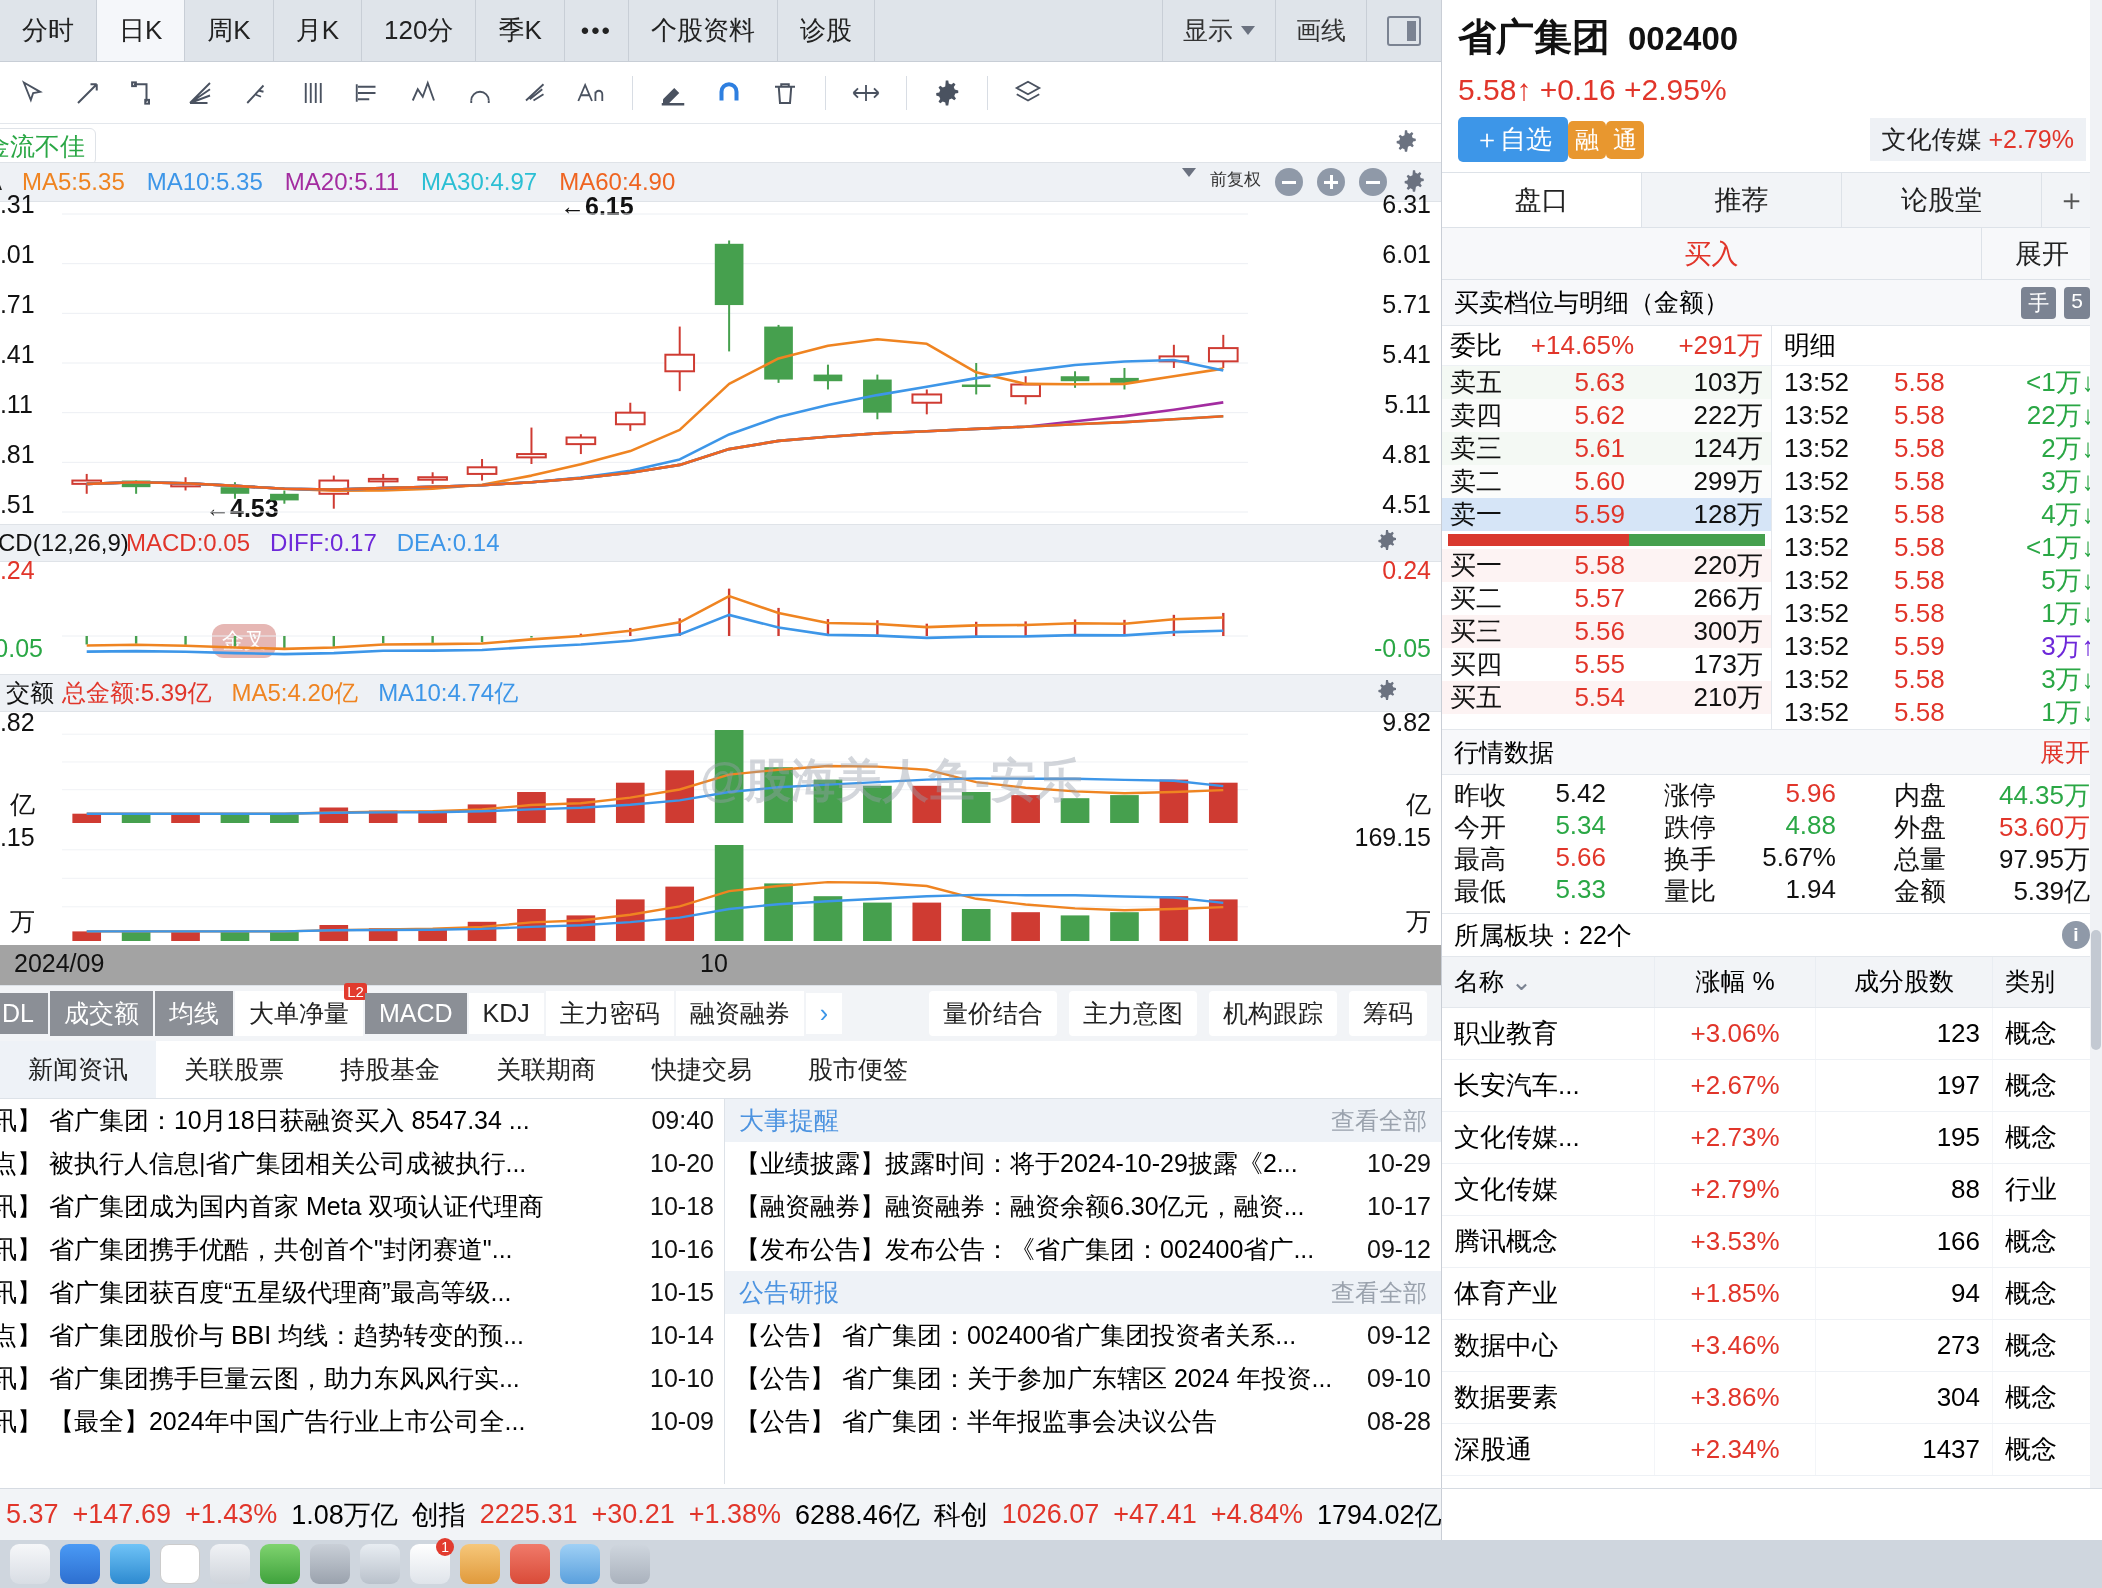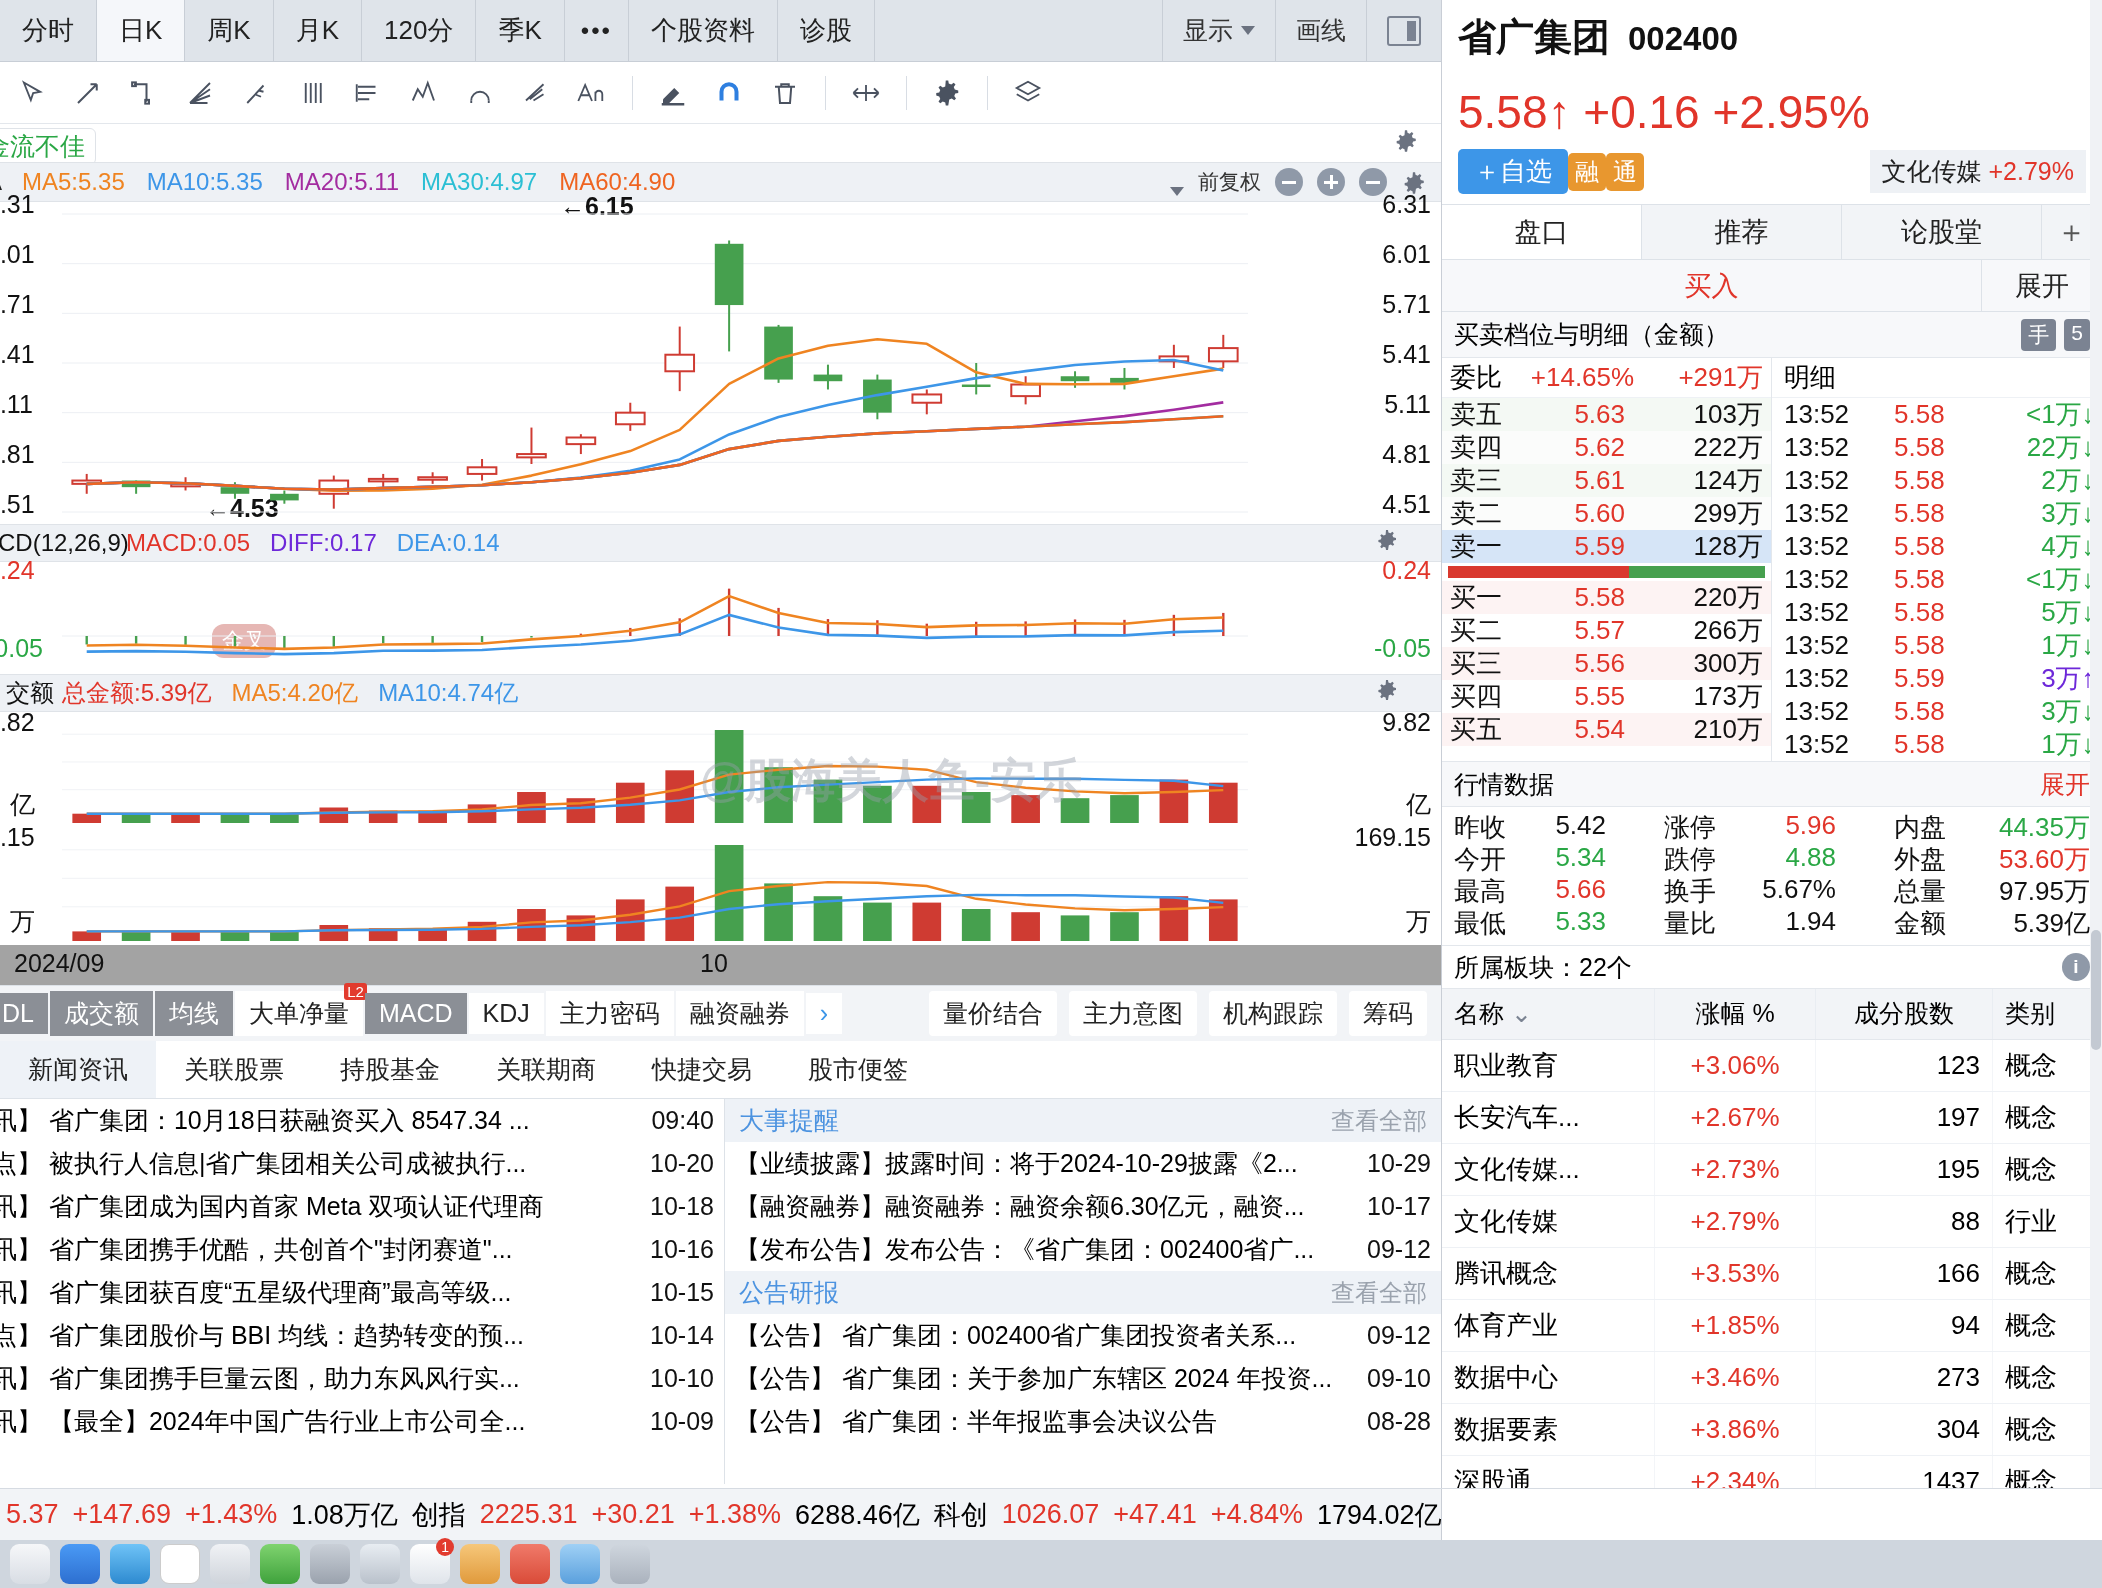--- a/index.html
+++ b/index.html
@@ -35,21 +35,21 @@
   .chiprow { height:38px; background:#fff; display:flex; align-items:center; position:relative;}
   .chip { position:absolute; left:-26px; top:4px; border:1px solid #dfe3e8; border-radius:6px;
           background:#fff; color:#2aa745; font-size:25px; padding:1px 10px; }
   .gearright { position:absolute; right:22px; top:4px; }
 
   
   .malegend { height:40px; background:#eef1f5; border-top:1px solid #dfe3e8; border-bottom:1px solid #dfe3e8;
               display:flex; align-items:center; font-size:24px; position:relative;}
   .malegend .pre { position:absolute; left:-14px; color:#222;}
   .ma { margin-right:22px; white-space:nowrap;}
-  .maright { position:absolute; right:14px; display:flex; align-items:flex-end; gap:14px; font-size:21px; color:#333;}
+  .maright { position:absolute; right:14px; display:flex; align-items:flex-start; gap:14px; font-size:17px; color:#333;}
   .circbtn { width:28px;height:28px;border-radius:50%;background:#8f99a8;position:relative;display:inline-block;}
   .circbtn:before{content:"";position:absolute;left:7px;right:7px;top:12.5px;height:3px;background:#fff;}
   .circbtn.plus:after{content:"";position:absolute;top:7px;bottom:7px;left:12.5px;width:3px;background:#fff;}
   .gear { width:26px;height:26px;display:inline-block;}
 
   
   .chartwrap{ position:relative; background:#fff; }
   .axislabel { position:absolute; font-size:25px; color:#111; }
   .axis-l { left:-14px; } .axis-r { right:10px; }
   .subhead { height:38px; background:#eef1f5; border-top:1px solid #dfe3e8; border-bottom:1px solid #dfe3e8;
@@ -93,21 +93,21 @@
 
   
   .dock{ position:absolute; left:0; bottom:0; width:2102px; height:48px; background:#cfd6de; display:flex; align-items:center; gap:10px; padding-left:10px;}
   .dicon{ width:40px;height:40px;border-radius:9px; position:relative;}
 
   
   .right{ position:absolute; right:0; top:0; width:661px; height:1535px; background:#fff; border-left:1px solid #c9ced6;}
   .rhead{ padding:12px 16px 10px 16px; }
   .rtitle{ font-size:38px; font-weight:bold; color:#111; display:flex; align-items:baseline; gap:18px;}
   .rtitle .code{ font-size:33px; font-weight:bold;}
-  .rprice{ font-size:46px; color:#e1352a; margin-top:22px; }
+  .rprice{ font-size:30px; color:#e1352a; margin-top:10px; }
   .rtags{ display:flex; align-items:center; margin-top:10px;}
   .btn-add{ background:#3d96e8; color:#fff; font-size:26px; padding:5px 16px; border-radius:5px; cursor:pointer;}
   .sqtag{ background:#e8972f; color:#fff; font-size:24px; width:38px;height:38px; display:flex;align-items:center;justify-content:center;border-radius:5px;}
   .sector-chip{ margin-left:auto; background:#eef1f5; padding:5px 12px; font-size:25px; color:#222; }
   .sector-chip em{ font-style:normal; color:#e1352a;}
 
   .rtabs{ display:flex; height:56px; border-top:1px solid #dde2e8; border-bottom:1px solid #dde2e8; background:#f2f4f7;}
   .rtab{ flex:1; display:flex;align-items:center;justify-content:center;font-size:27px;color:#222;border-right:1px solid #dde2e8;cursor:pointer;}
   .rtab.active{ background:#fff; }
   .rtab.plus{ flex:0 0 60px; font-size:30px; color:#555;}

